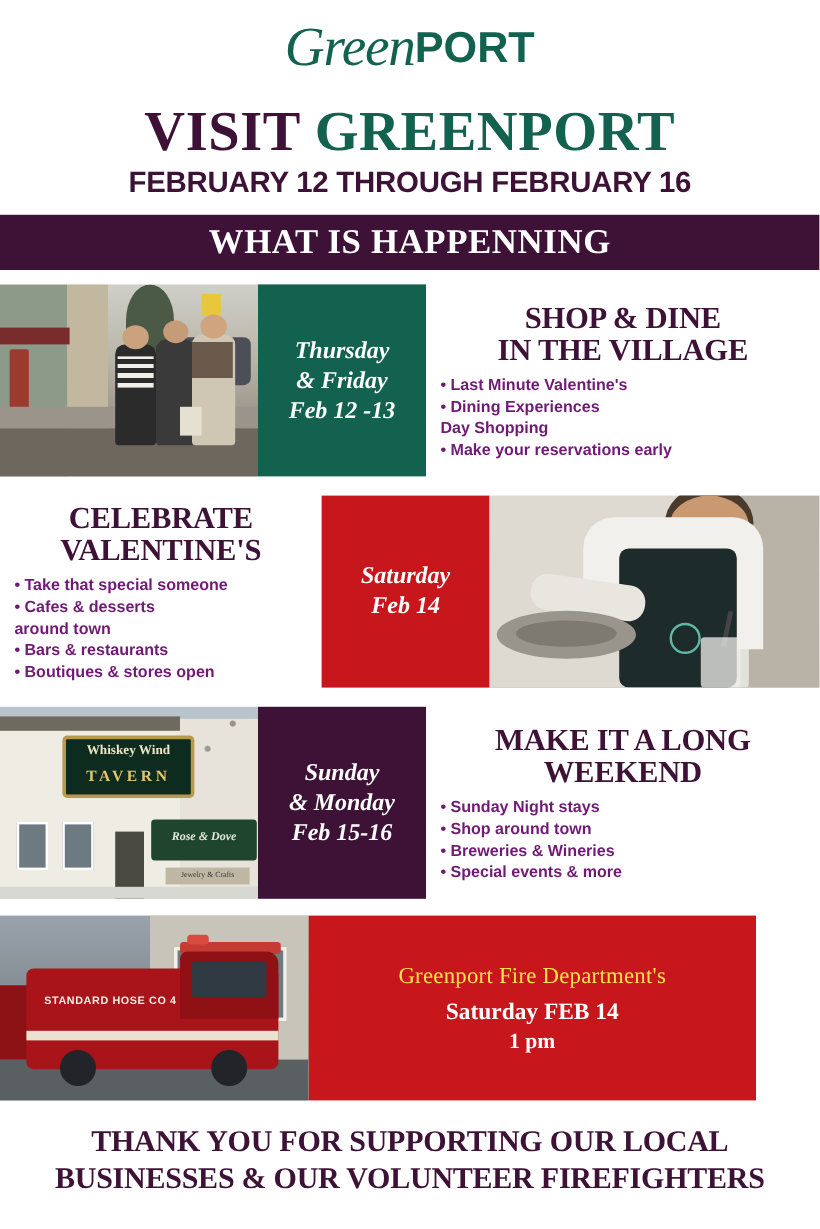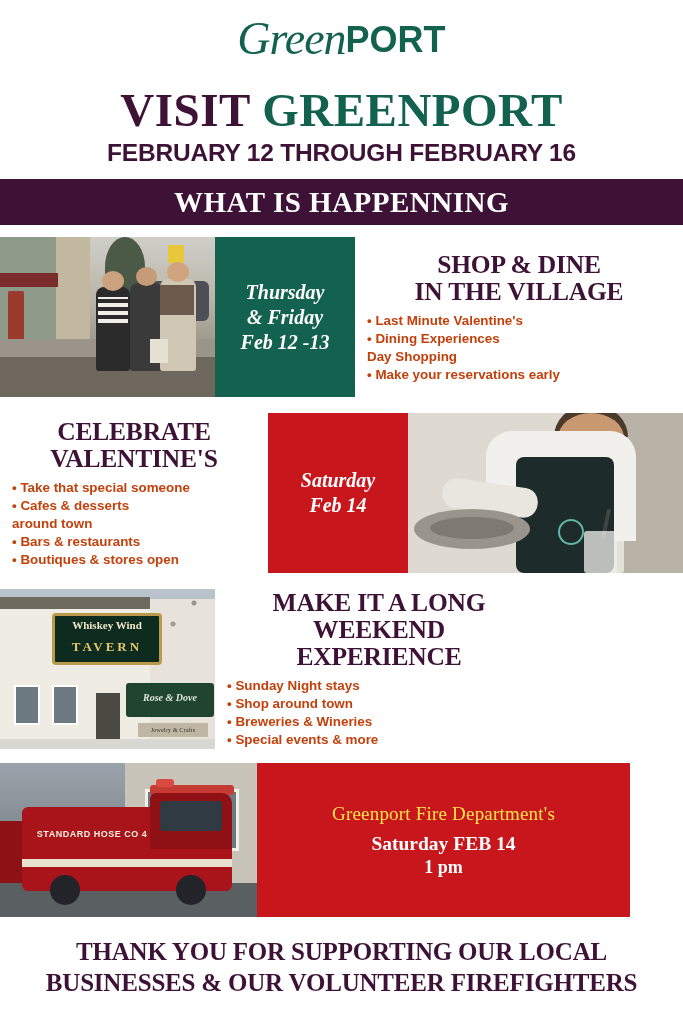--- a/index.html
+++ b/index.html
@@ -119,21 +119,21 @@
     color: #3d1236;
     font-size: 25.5px;
     font-weight: 700;
     line-height: 1.06;
     letter-spacing: -0.2px;
   }
   .bullets {
     font-family: "Liberation Sans", sans-serif;
     font-size: 13.4px;
     font-weight: 700;
-    color: #c2410c;
+    color: #701a75;
     line-height: 1.35;
     margin-top: 7px;
     padding-left: 4px;
   }
   .bullets li { list-style: none; text-indent: -10px; padding-left: 10px; }
 
   
   .r1 .photo { width: 215px; height: 160px; }
   .r1 .daybox { width: 140px; background: #13614f; }
   .r1 .textcol { width: 328px; }
@@ -375,25 +375,29 @@
       <div class="win2"></div>
       <div class="door"></div>
     <div class="greensign">
         <span>Rose &amp; Dove</span>
       </div>
     <div class="smallsign">
         <span>Jewelry &amp; Crafts</span>
       </div>
     <div class="snow"></div>
   </div>
+  <div class="daybox" style="background: rgb(61, 18, 54);">
+    <div>Sunday</div>
+    <div>&amp; Monday</div>
+    <div>Feb 15-16</div>
+  </div>
   <div class="textcol">
     <div class="head">
       <div>MAKE IT A LONG</div>
       <div>WEEKEND</div>
-      <div>EXPERIENCE</div>
     </div>
     <ul class="bullets">
       <li>• Sunday Night stays</li>
       <li>• Shop around town</li>
       <li>• Breweries &amp; Wineries</li>
       <li>• Special events &amp; more</li>
     </ul>
   </div>
 </div>
 

